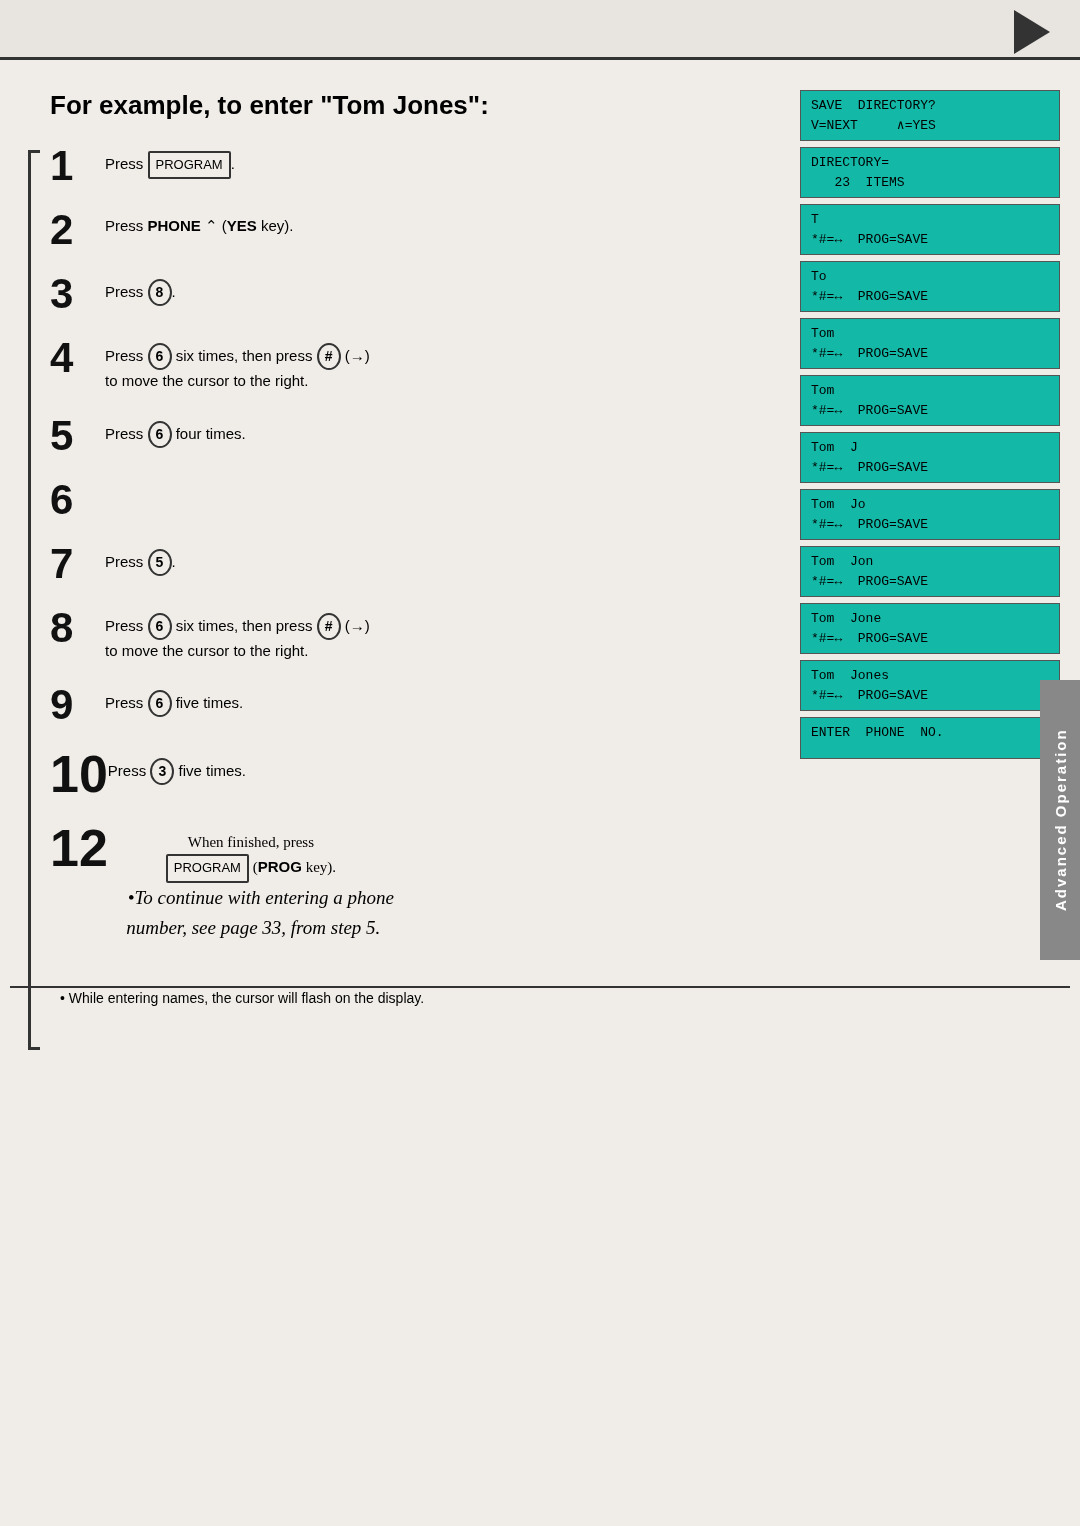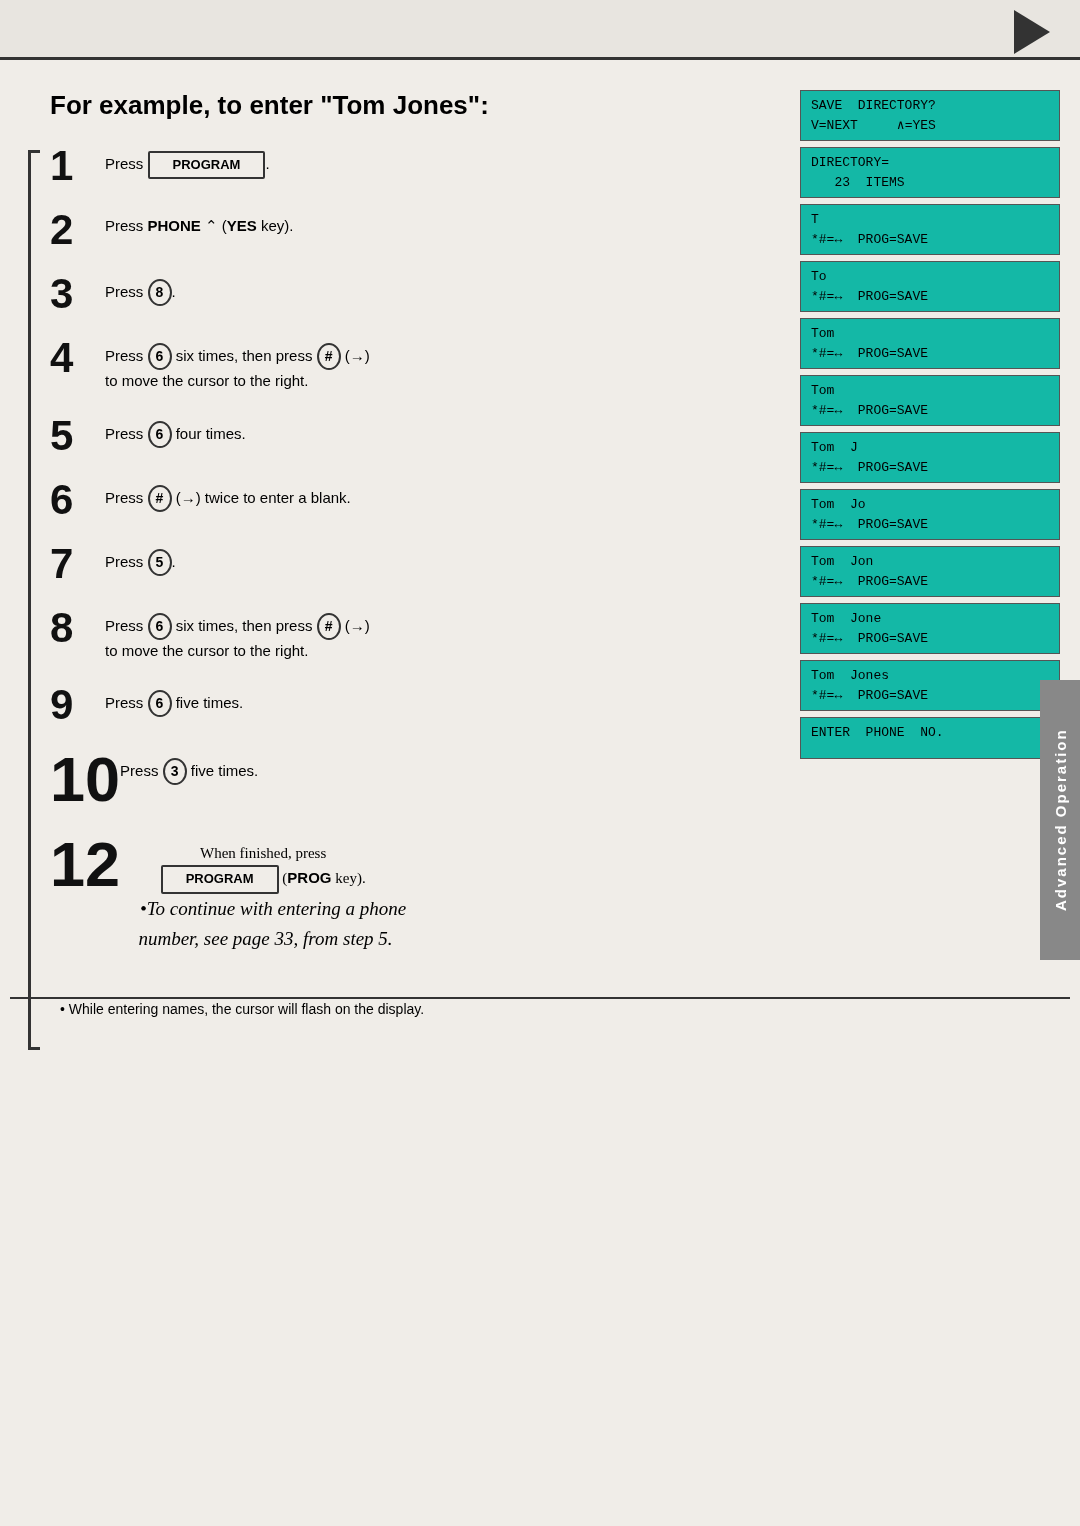--- a/index.html
+++ b/index.html
@@ -59,21 +59,21 @@
 
     .step-num {
       font-size: 42px;
       font-weight: bold;
       font-family: Arial, sans-serif;
       min-width: 55px;
       line-height: 1;
       color: #111;
     }
     .step-num.large {
-      font-size: 63px;
+      font-size: 52px;
     }
 
     .step-text {
       font-size: 15px;
       line-height: 1.5;
       padding-top: 6px;
       font-family: Arial, Helvetica, sans-serif;
     }
 
     .key-circle {
@@ -168,22 +168,22 @@
 
     .step-12-text {
       font-size: 15px;
       line-height: 1.6;
       text-align: center;
     }
 
     .program-key {
       display: inline-block;
       border: 2.5px solid #333;
-      padding: 2px 23px;
-      font-weight: bold;
+      padding: 2px 6px;
+      font-weight: normal;
       font-family: Arial, sans-serif;
       font-size: 13px;
       border-radius: 2px;
     }
   </style>
 </head>
 <body>
 
 <div class="top-bar">
   <div class="arrow-right"></div>
@@ -227,23 +227,20 @@
 
     <div class="step">
       <div class="step-num">5</div>
       <div class="step-text">
         Press <span class="key-circle">6</span> four times.
       </div>
     </div>
 
     <div class="step">
       <div class="step-num">6</div>
-      <div class="step-text">
-        Press <span class="key-circle">#</span> (→) twice to enter a blank.
-      </div>
     </div>
 
     <div class="step">
       <div class="step-num">7</div>
       <div class="step-text">
         Press <span class="key-circle">5</span>.
       </div>
     </div>
 
     <div class="step">

